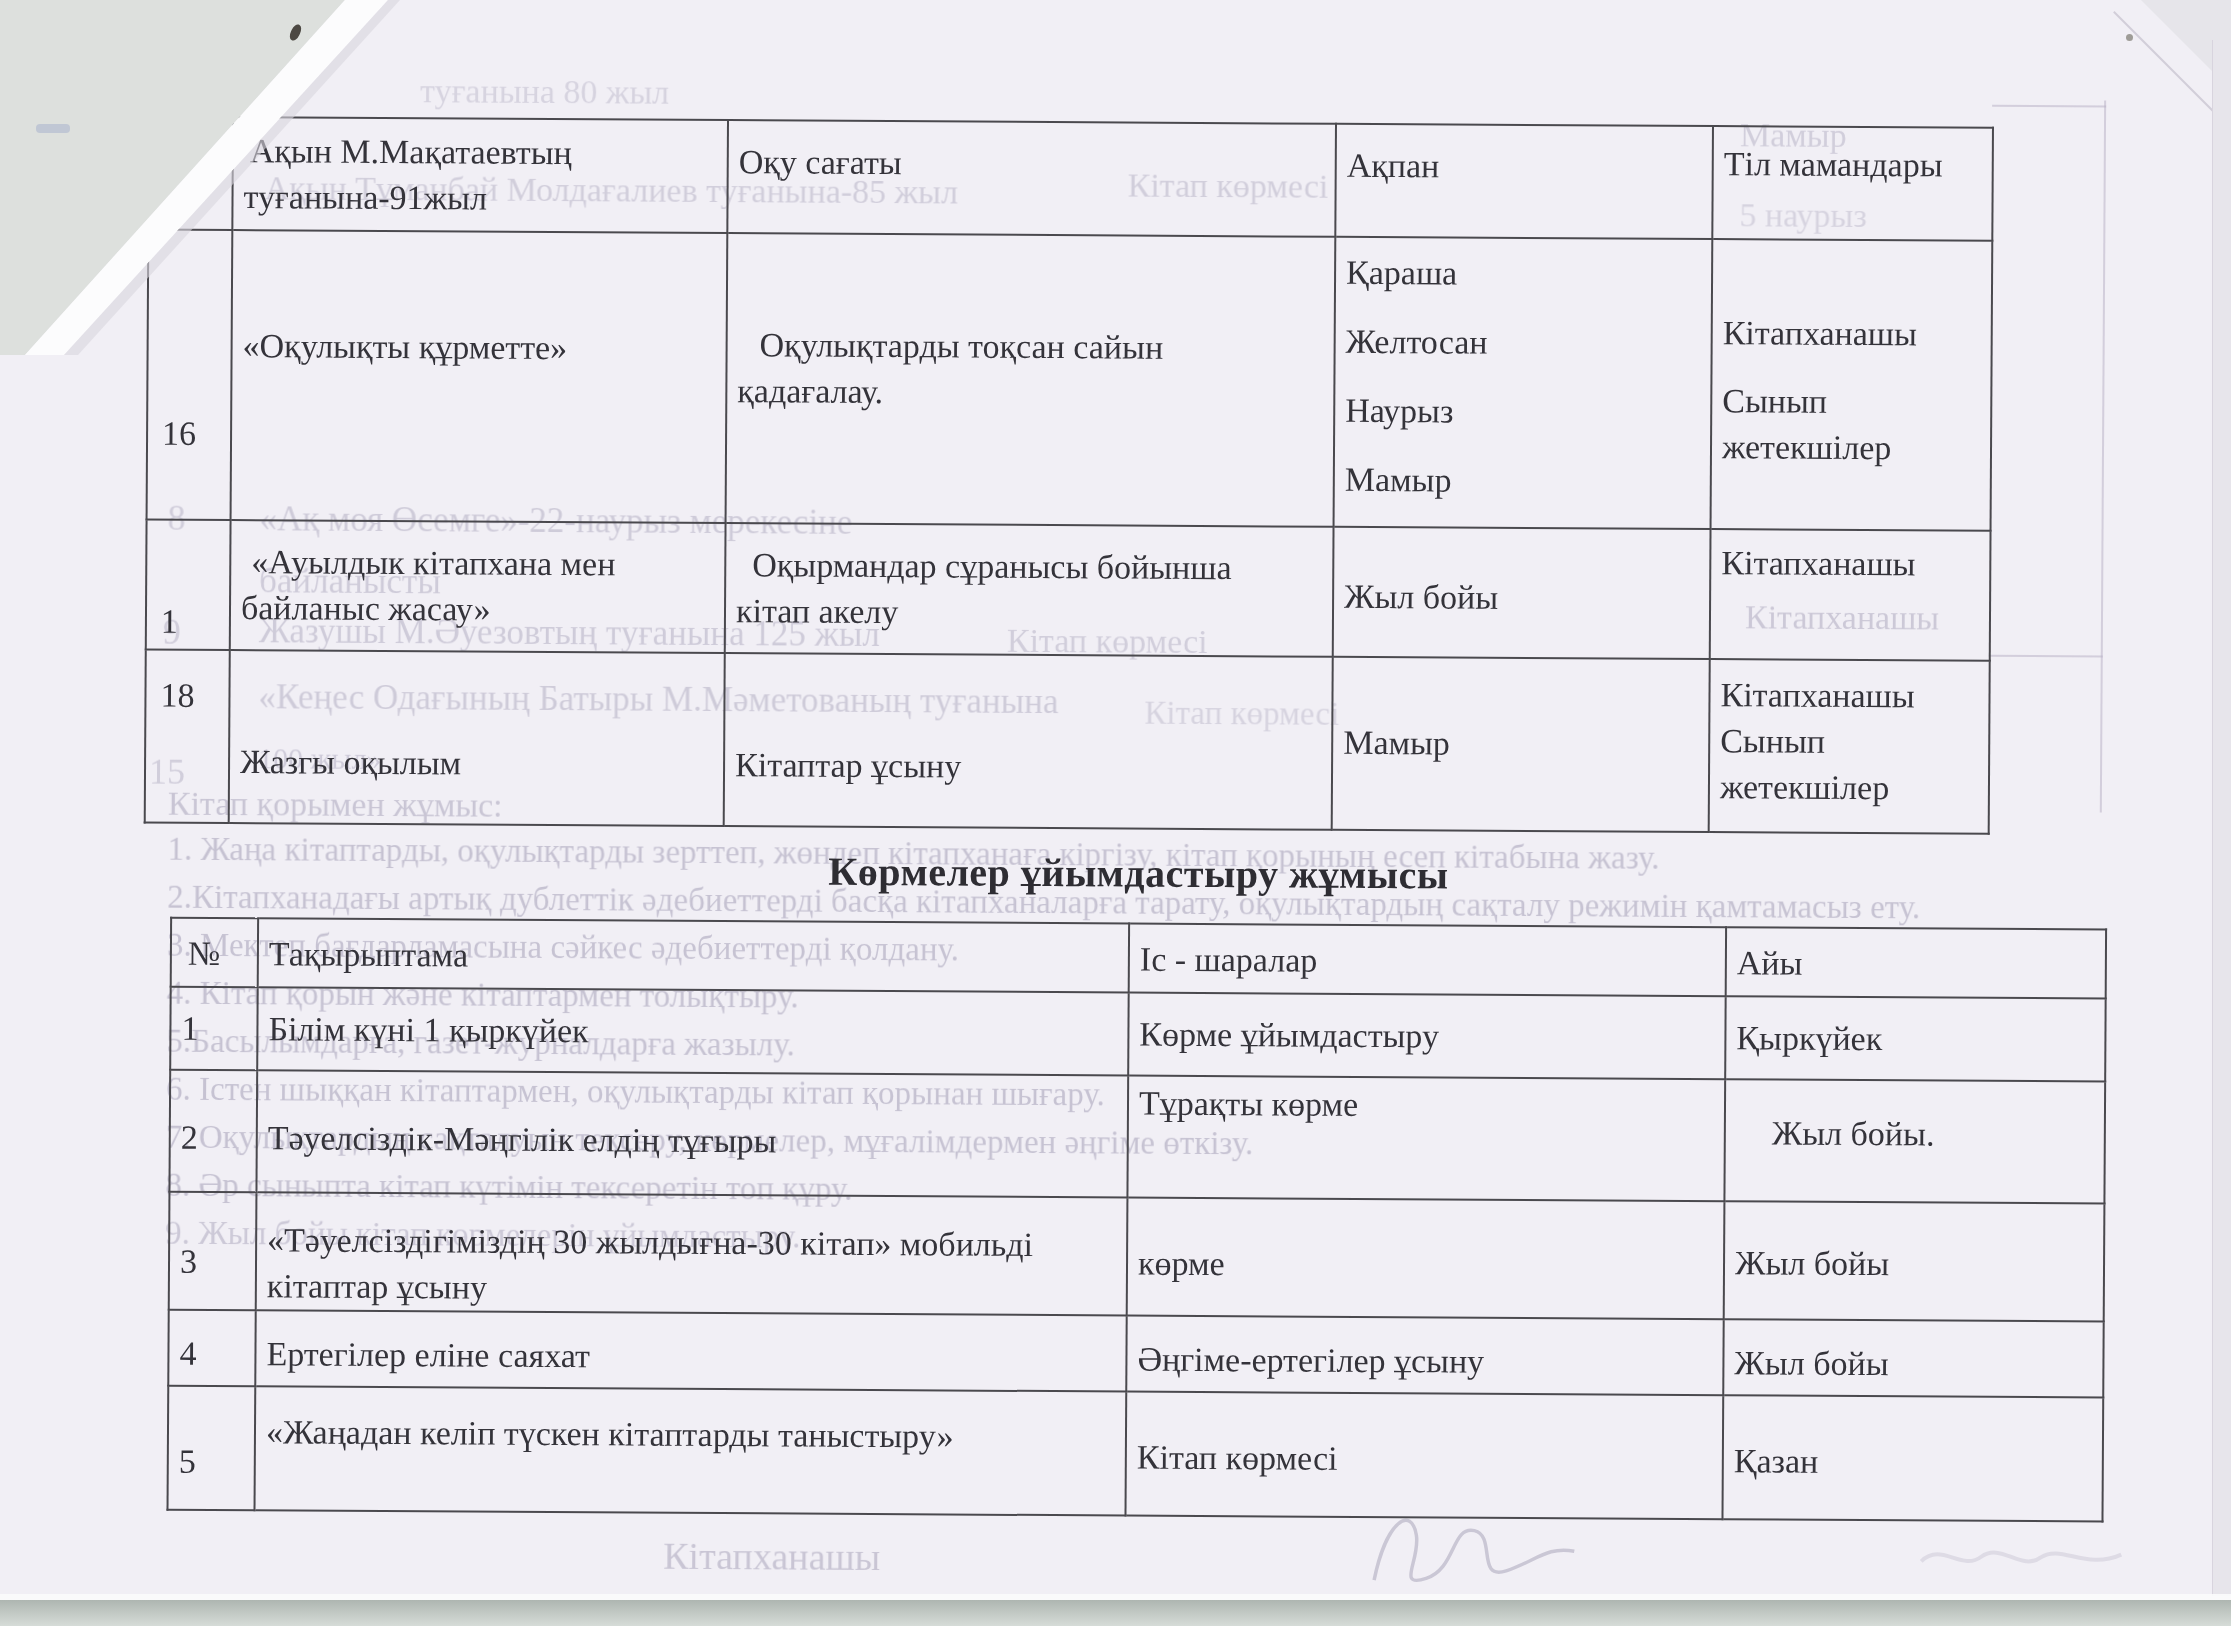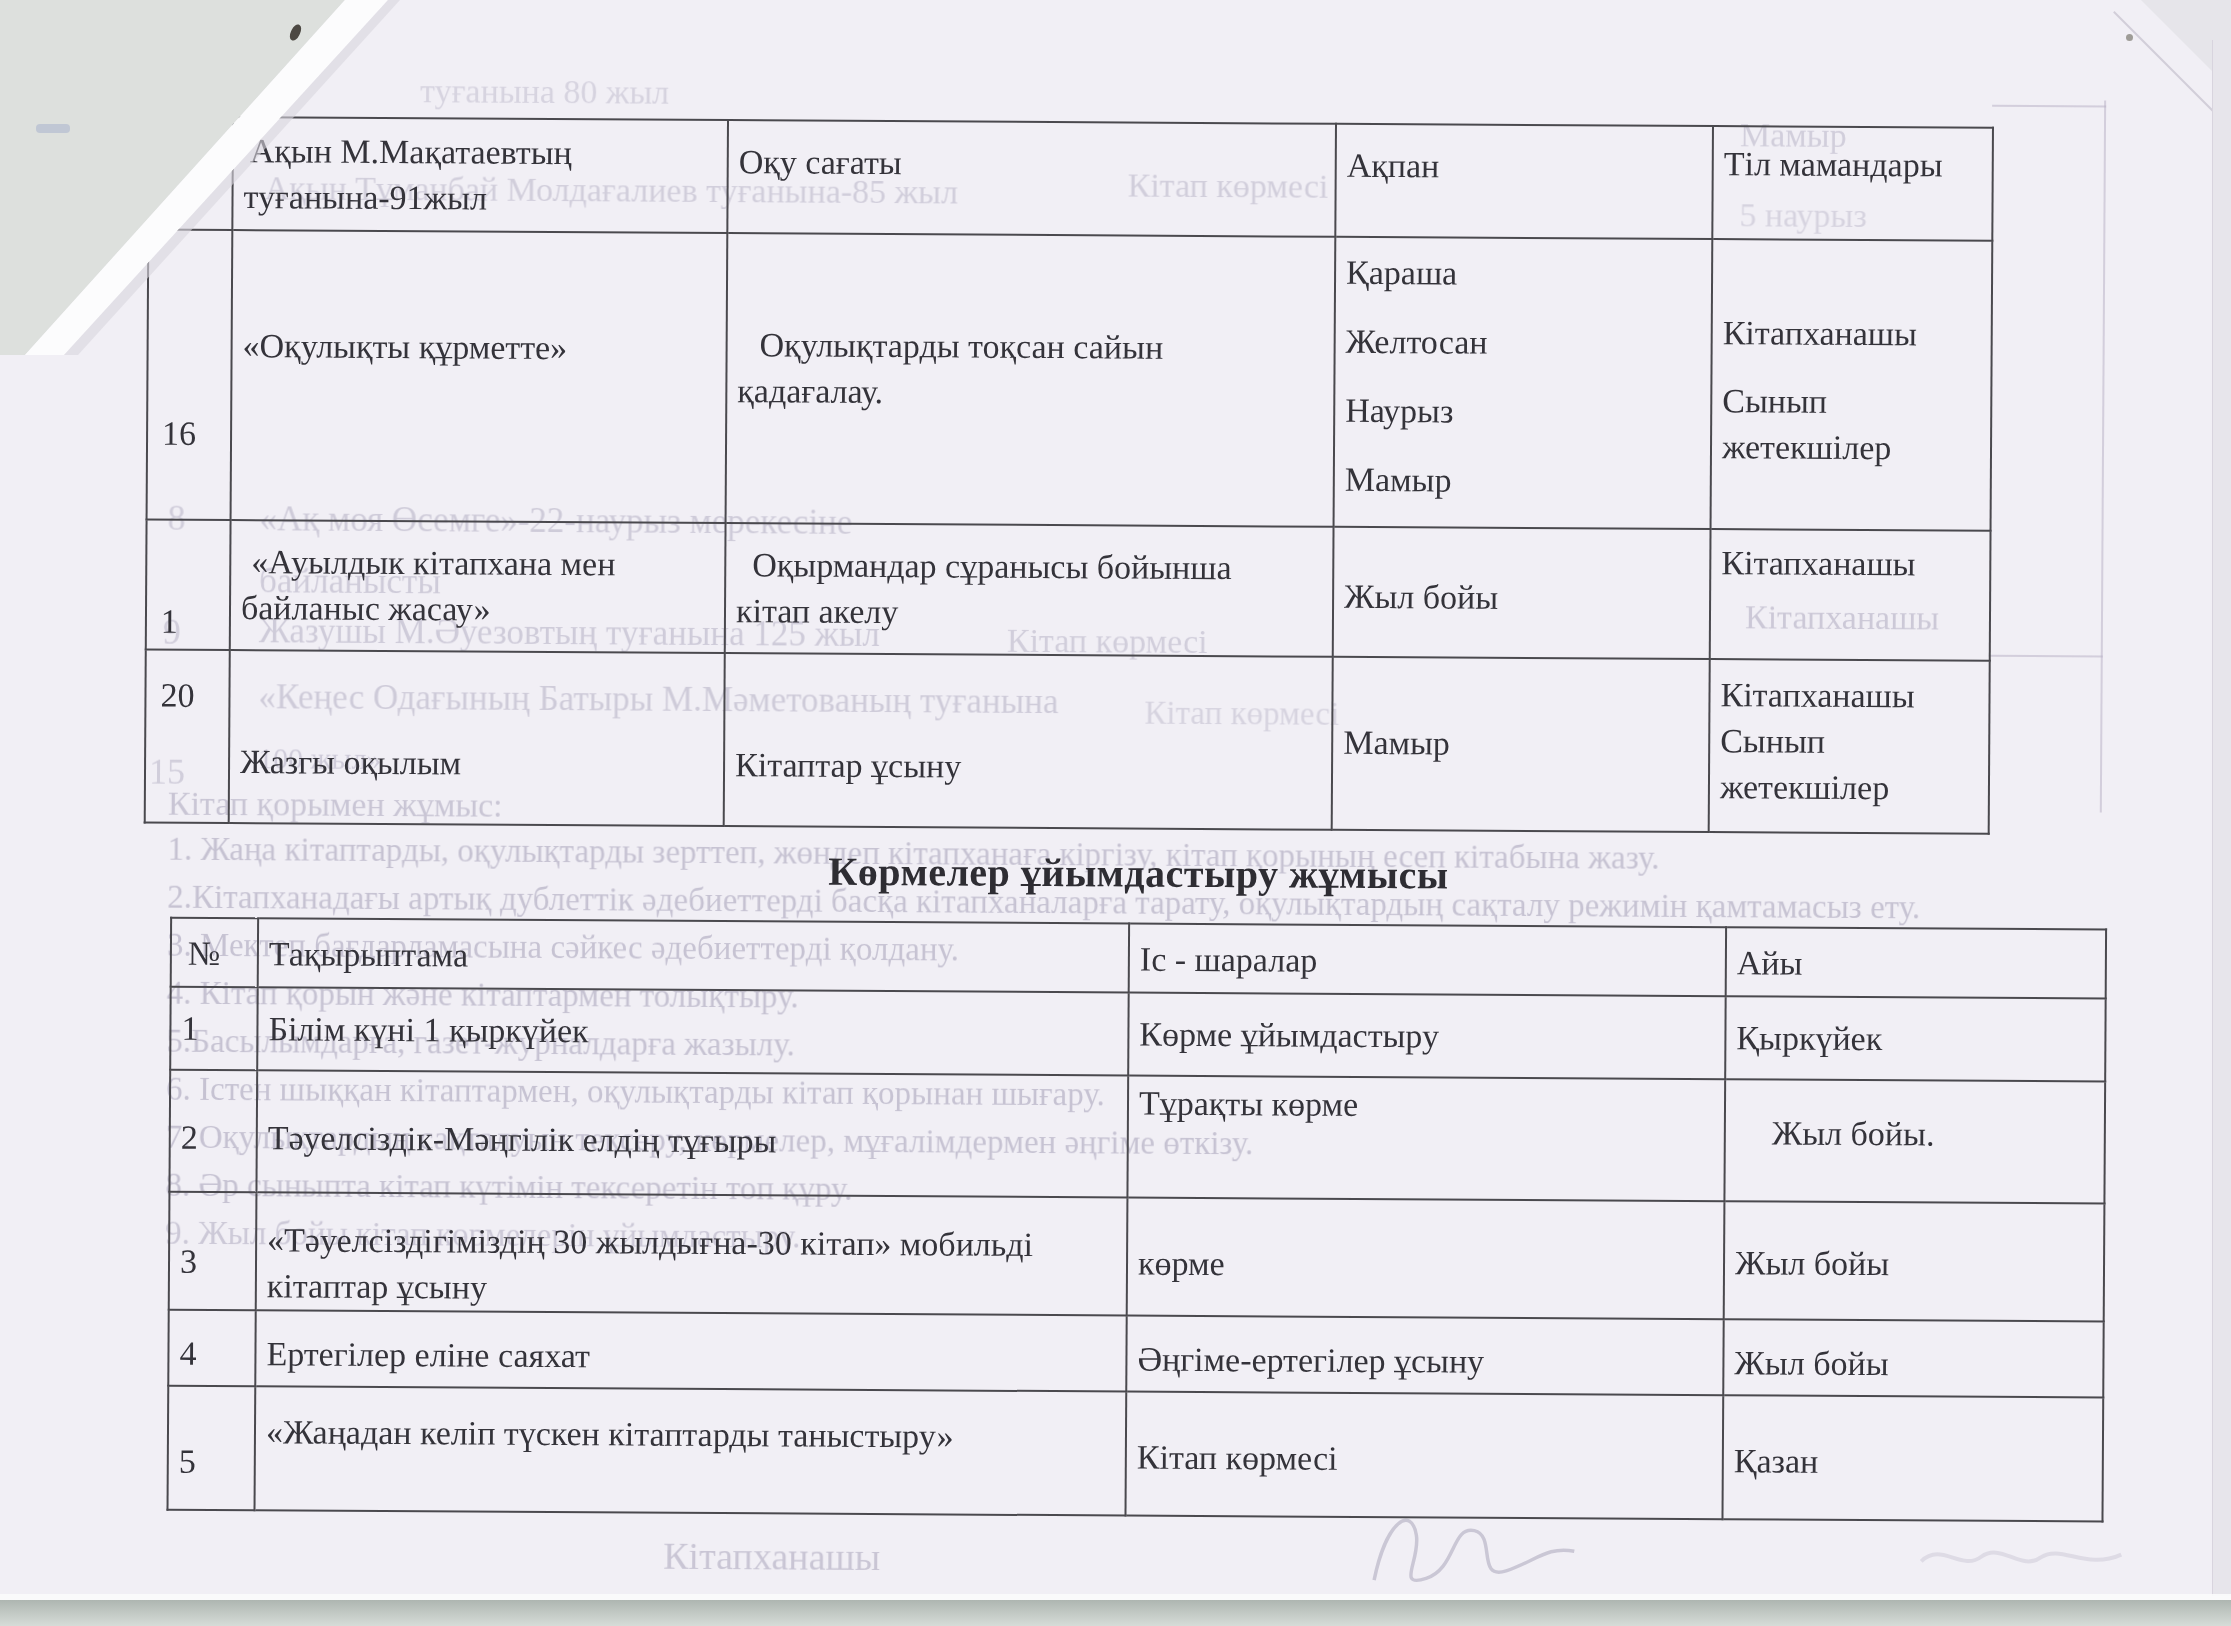--- a/index.html
+++ b/index.html
@@ -155,21 +155,21 @@
         </td>
         <td style="padding-top:46px;">
           <div class="ln">Жыл бойы</div>
         </td>
         <td style="padding-top:10px;">
           <div class="ln">Кітапханашы</div>
         </td>
       </tr>
       <tr style="height:173px">
         <td style="padding-top:22px;padding-left:14px;">
-          <div class="ln">20</div>
+          <div class="ln">18</div>
         </td>
         <td style="padding-top:88px;">
           <div class="ln">Жазгы оқылым</div>
         </td>
         <td style="padding-top:88px;">
           <div class="ln">Кітаптар ұсыну</div>
         </td>
         <td style="padding-top:62px;">
           <div class="ln">Мамыр</div>
         </td>

